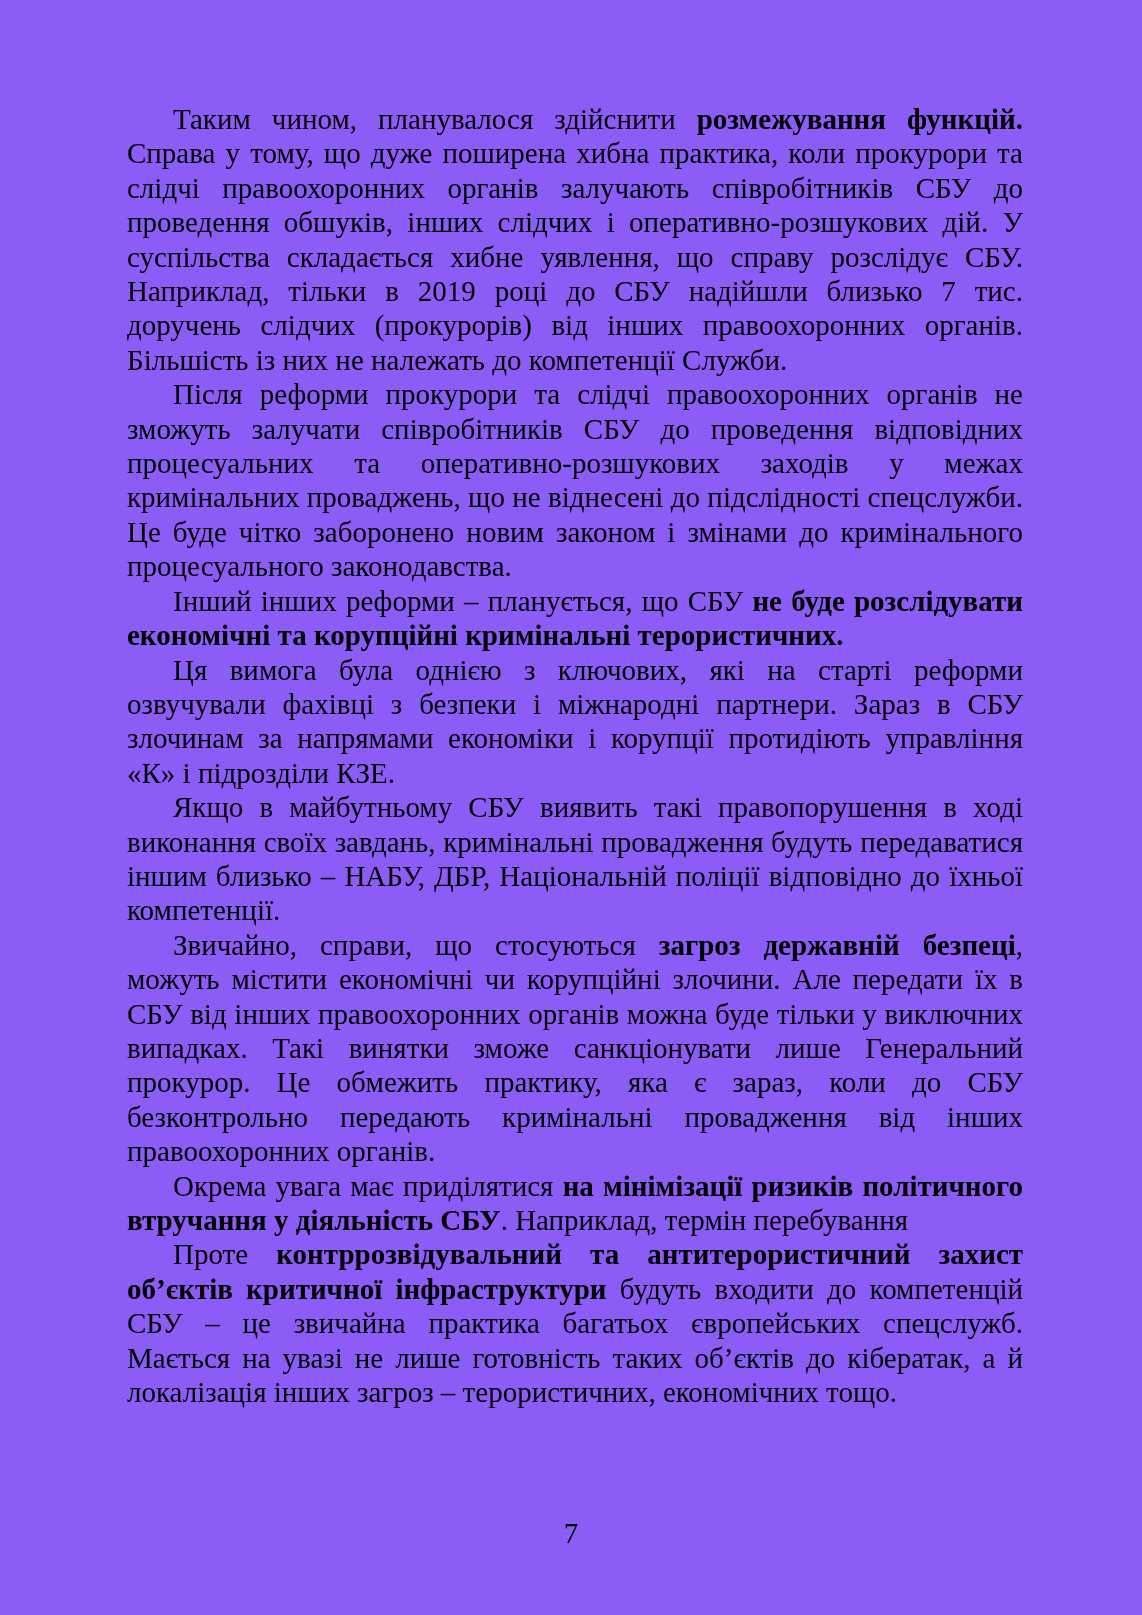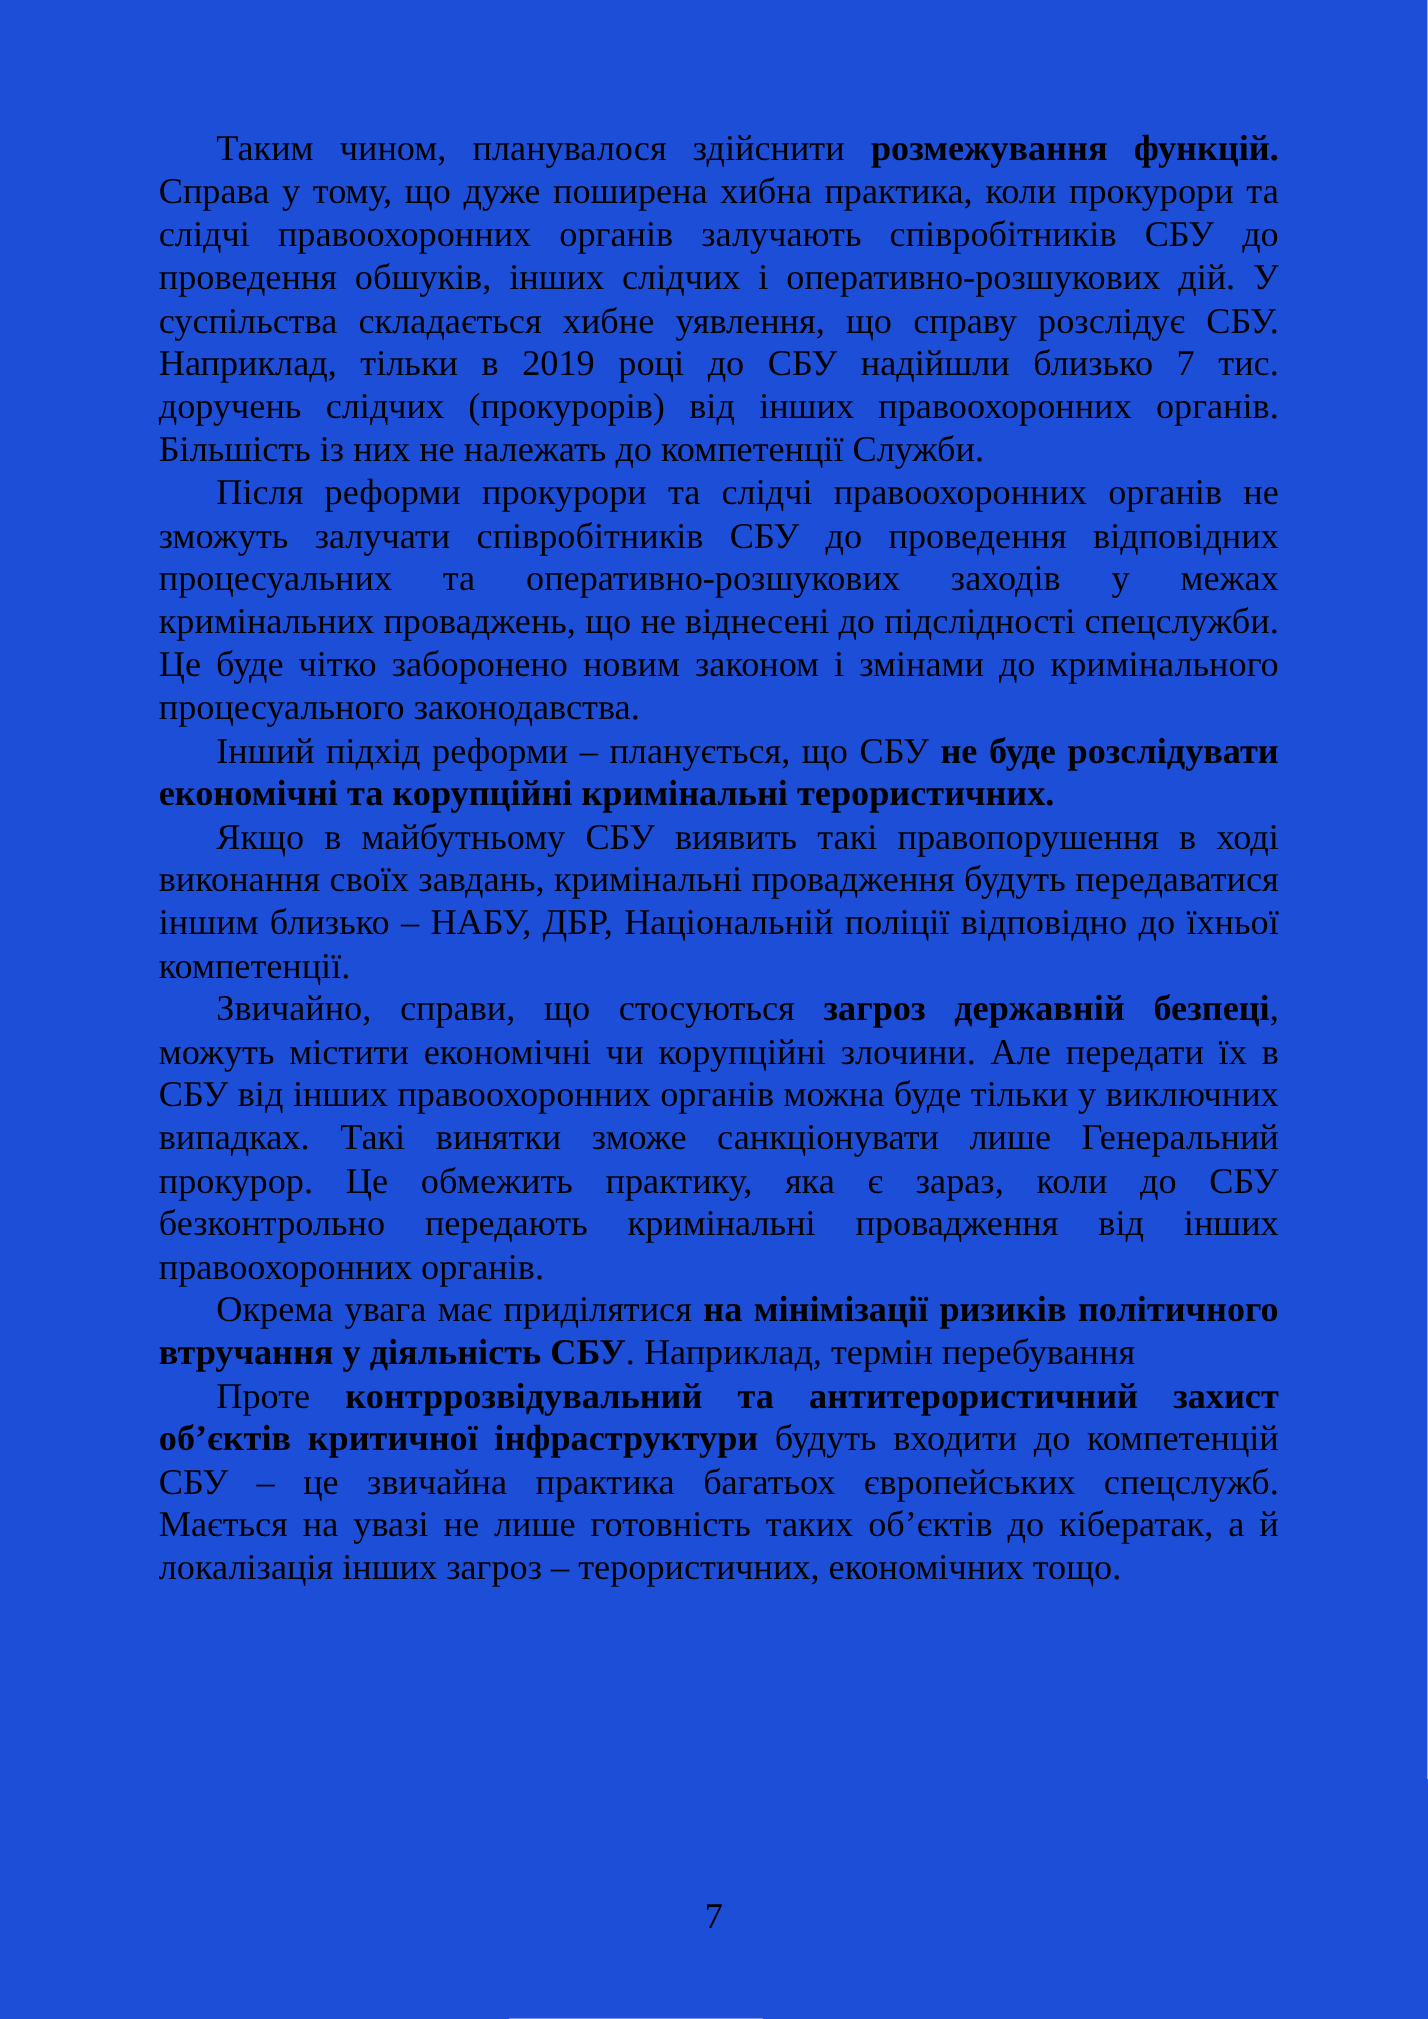--- a/index.html
+++ b/index.html
@@ -4,21 +4,21 @@
 <style>
   html, body {
     margin: 0;
     padding: 0;
     background: #ffffff;
   }
   .page {
     position: relative;
     width: 1142px;
     height: 1615px;
-    background: #1d4ed8;
+    background: #8b5cf6;
     color: #000000;
     font-family: "Liberation Serif", "DejaVu Serif", serif;
     overflow: hidden;
   }
   .text-block {
     position: absolute;
     left: 127px;
     top: 102px;
     width: 896px;
     font-size: 29px;
@@ -44,20 +44,21 @@
     line-height: 34px;
   }
 </style>
 </head>
 <body>
 
 <div class="page">
   <div class="text-block">
       <p><span>Таким чином, планувалося здійснити </span><span class="bold">розмежування функцій.</span><span> Справа у тому, що дуже поширена хибна практика, коли прокурори та слідчі правоохоронних органів залучають співробітників СБУ до проведення обшуків, інших слідчих і оперативно-розшукових дій. У суспільства складається хибне уявлення, що справу розслідує СБУ. Наприклад, тільки в 2019 році до СБУ надійшли близько 7 тис. доручень слідчих (прокурорів) від інших правоохоронних органів. Більшість із них не належать до компетенції Служби.</span></p>
       <p><span>Після реформи прокурори та слідчі правоохоронних органів не зможуть залучати співробітників СБУ до проведення відповідних процесуальних та оперативно-розшукових заходів у межах кримінальних проваджень, що не віднесені до підслідності спецслужби. Це буде чітко заборонено новим законом і змінами до кримінального процесуального законодавства.</span></p>
-      <p><span>Інший підхід реформи – планується, що СБУ </span><span class="bold">не буде розслідувати економічні та корупційні кримінальні терористичних.</span></p>
+      <p><span>Інший інших реформи – планується, що СБУ </span><span class="bold">не буде розслідувати економічні та корупційні кримінальні терористичних.</span></p>
+      <p><span>Ця вимога була однією з ключових, які на старті реформи озвучували фахівці з безпеки і міжнародні партнери. Зараз в СБУ злочинам за напрямами економіки і корупції протидіють управління «К» і підрозділи КЗЕ.</span></p>
       <p><span>Якщо в майбутньому СБУ виявить такі правопорушення в ході виконання своїх завдань, кримінальні провадження будуть передаватися іншим близько – НАБУ, ДБР, Національній поліції відповідно до їхньої компетенції.</span></p>
       <p><span>Звичайно, справи, що стосуються </span><span class="bold">загроз державній безпеці</span><span>, можуть містити економічні чи корупційні злочини. Але передати їх в СБУ від інших правоохоронних органів можна буде тільки у виключних випадках. Такі винятки зможе санкціонувати лише Генеральний прокурор. Це обмежить практику, яка є зараз, коли до СБУ безконтрольно передають кримінальні провадження від інших правоохоронних органів.</span></p>
       <p><span>Окрема увага має приділятися </span><span class="bold">на мінімізації ризиків політичного втручання у діяльність СБУ</span><span>. Наприклад, термін перебування</span></p>
       <p><span>Проте </span><span class="bold">контррозвідувальний та антитерористичний захист об’єктів критичної інфраструктури</span><span> будуть входити до компетенцій СБУ – це звичайна практика багатьох європейських спецслужб. Мається на увазі не лише готовність таких об’єктів до кібератак, а й локалізація інших загроз – терористичних, економічних тощо.</span></p>
     </div>
   <div class="page-number">7</div>
 </div>
 
 </body></html>

